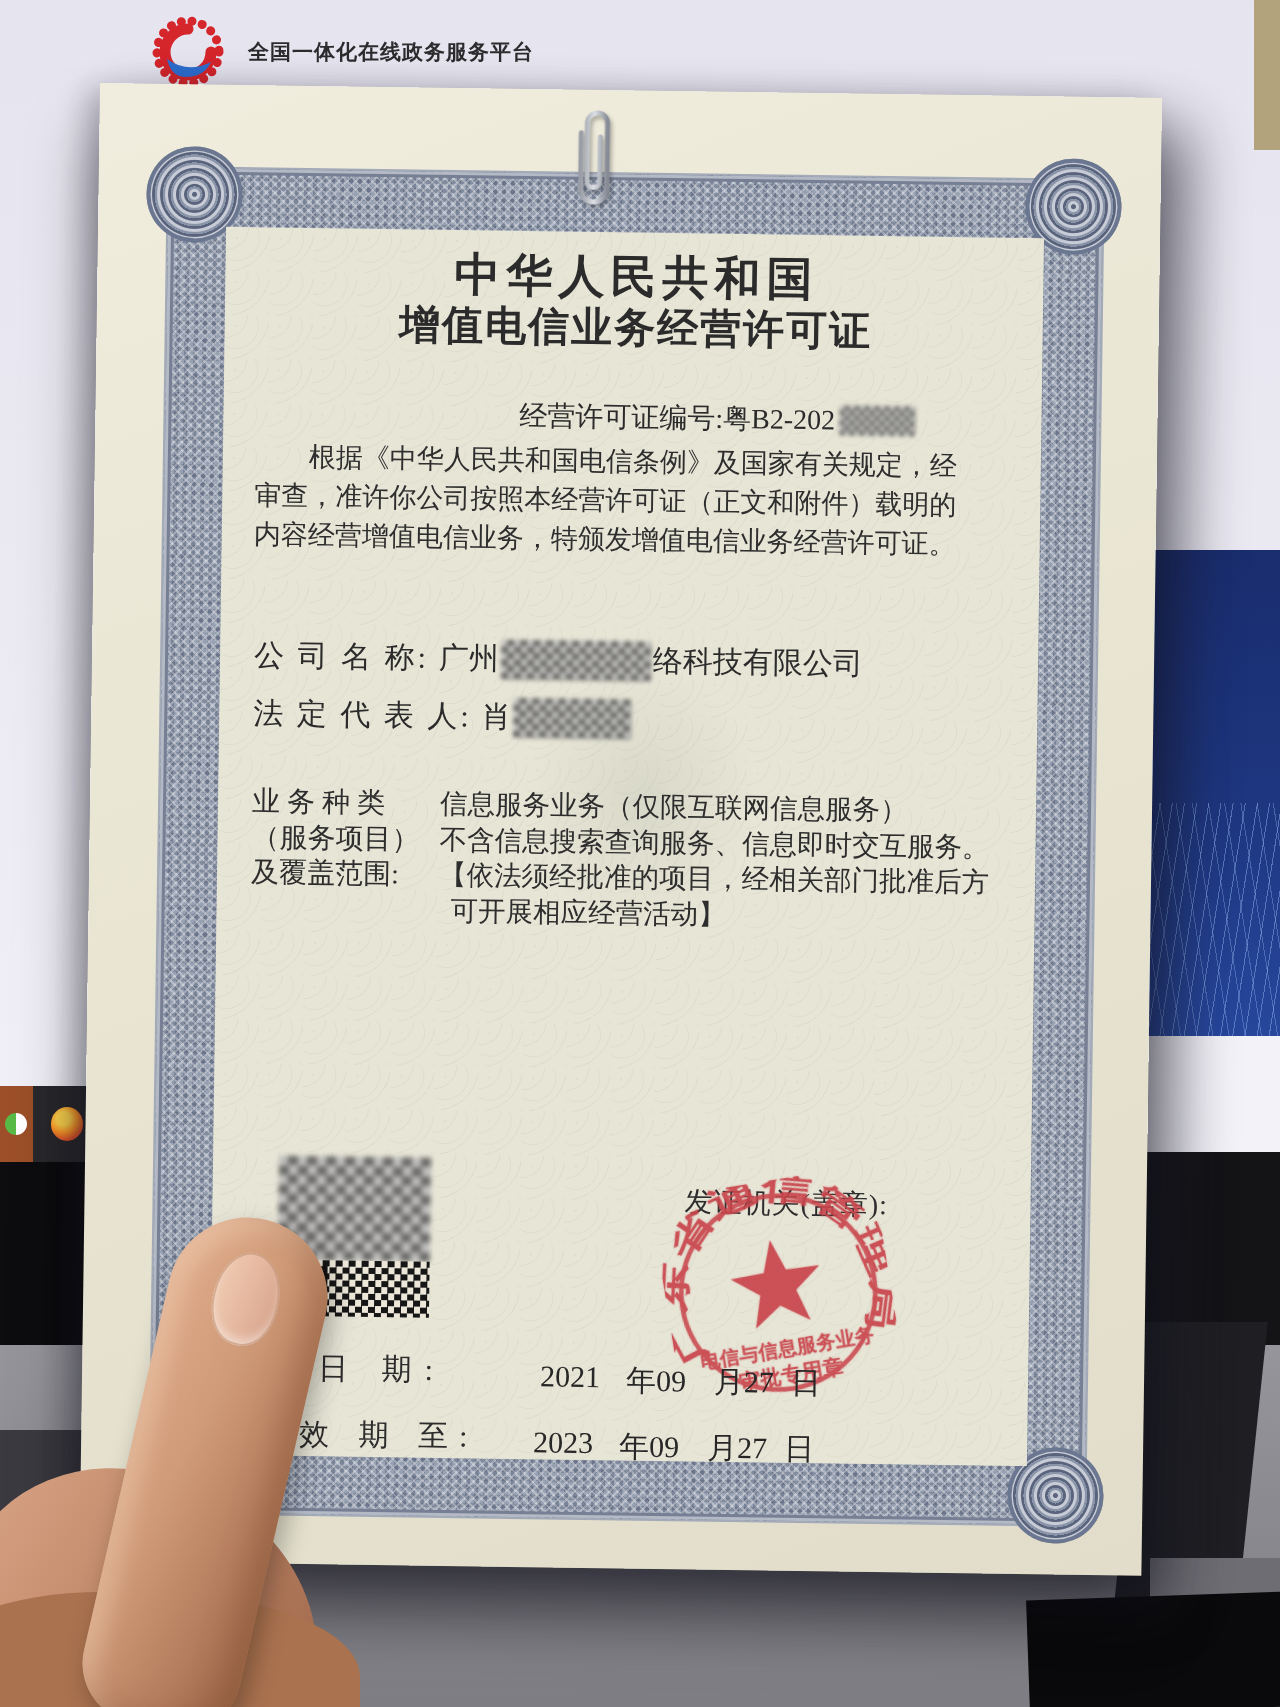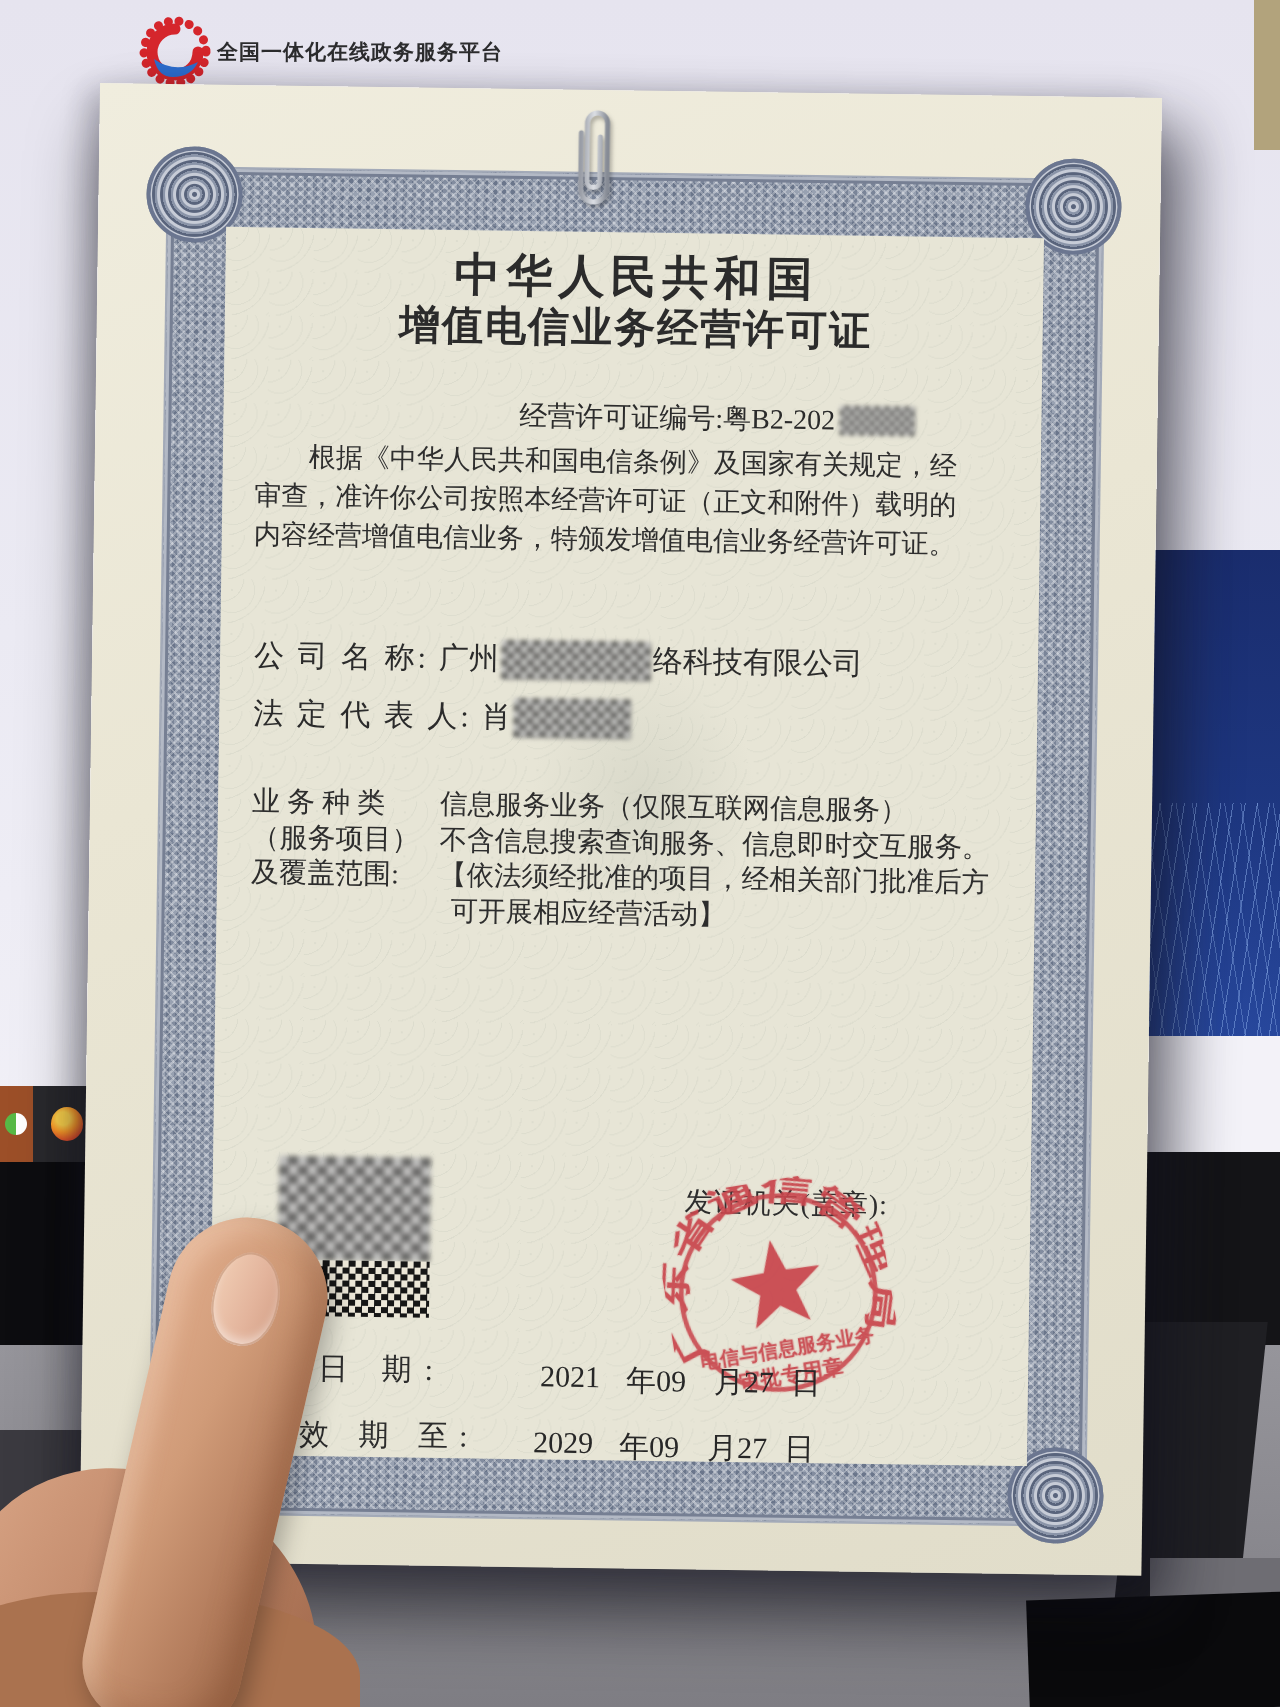--- a/index.html
+++ b/index.html
@@ -3,21 +3,21 @@
 <meta charset="utf-8">
 <style>
   html,body{margin:0;padding:0;}
   body{width:1280px;height:1707px;position:relative;overflow:hidden;background:#77767c;
        font-family:"Liberation Serif","DejaVu Serif",serif;}
   .abs{position:absolute;}
 
   
   .screen{left:0;top:0;width:1280px;height:1152px;
           background:linear-gradient(180deg,#e6e4ef 0%,#ebeaf3 55%,#f1f0f7 100%);}
-  .login-header{left:135px;top:12px;display:flex;align-items:center;gap:2px;}
+  .login-header{left:148px;top:12px;display:flex;align-items:center;gap:20px;}
   .logo{width:80px;height:80px;}
   .header-texts{display:flex;flex-direction:column;font-family:"Liberation Sans",sans-serif;}
   .platform-label{font-size:21px;font-weight:bold;color:#2c2c2e;letter-spacing:1px;}
   .system-title{font-size:35px;font-weight:bold;color:#121214;letter-spacing:2px;margin-top:3px;}
 
   .tan-corner{left:1254px;top:0;width:26px;height:150px;background:#b2a37c;}
 
   .blue-panel{left:1100px;top:550px;width:180px;height:486px;overflow:hidden;
               background:linear-gradient(180deg,#1a2d6e 0%,#1e3781 55%,#27479c 100%);}
   .blue-lines{position:absolute;left:0;bottom:0;width:100%;height:48%;
@@ -251,21 +251,21 @@
   <div class="abs date-label issue-label">日 期:</div>
   <div class="abs date-value issue-value">
     <span class="dv1">2021</span>
     <span class="dv2">年09</span>
     <span class="dv3">月27</span>
     <span>日</span>
   </div>
 
   <div class="abs date-label expiry-label">效 期 至:</div>
   <div class="abs date-value expiry-value">
-    <span class="dv1">2029</span>
+    <span class="dv1">2023</span>
     <span class="dv2">年09</span>
     <span class="dv3">月27</span>
     <span>日</span>
   </div>
 
   <div class="abs paperclip">
     <svg viewBox="0 0 54 120" width="54" height="122">
       <defs>
         <linearGradient id="pc" x1="0" y1="0" x2="1" y2="0">
           <stop offset="0" stop-color="#999da6"></stop>

